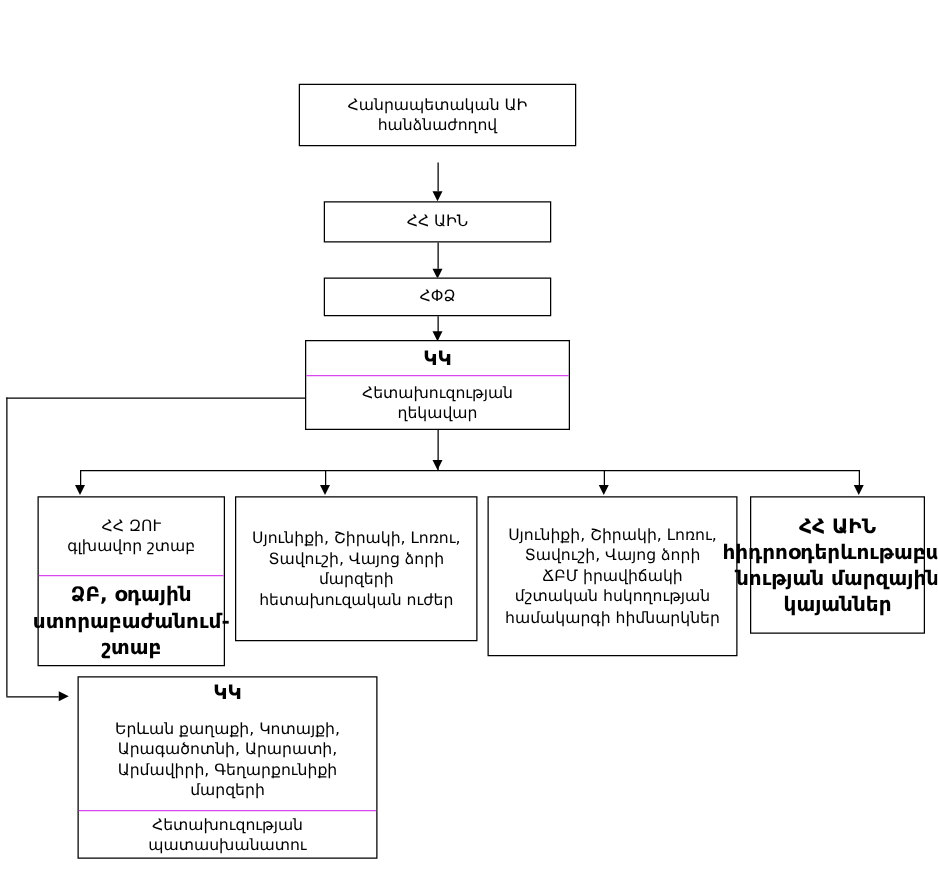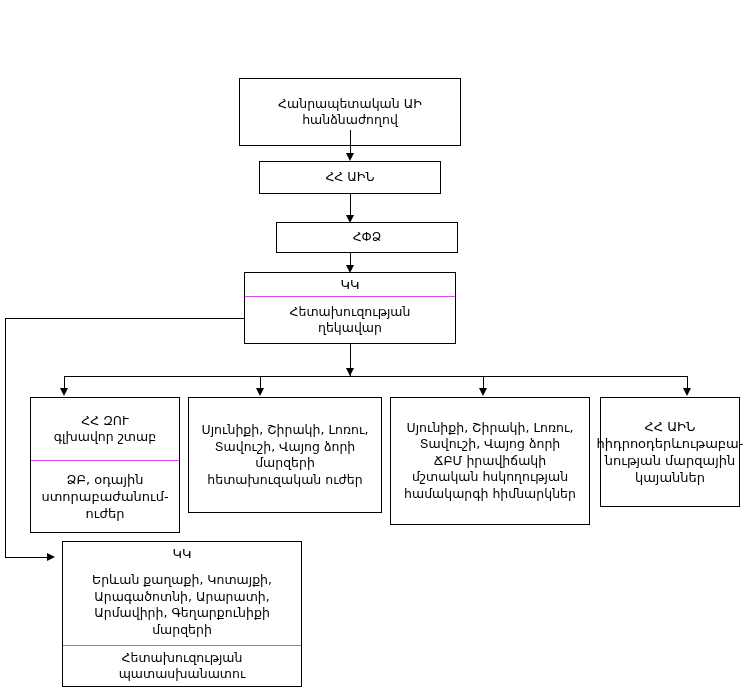--- a/index.html
+++ b/index.html
@@ -38,21 +38,22 @@
     font-size: 12.5px;
     color: #000000;
     font-family: "DejaVu Sans", sans-serif;
     white-space: pre-line;
     flex: 1 1 auto;
   }
   .cell.divider-top {
     border-top: 1px solid #d946ef;
   }
   .cell.small {
-    font-size: 13px;
+    font-size: 16px;
+    font-weight: bold;
   }
   
   .vline {
     position: absolute;
     width: 1px;
     background: #000000;
   }
   .hline {
     position: absolute;
     height: 1px;
@@ -73,36 +74,36 @@
     border-top: 4px solid transparent;
     border-bottom: 4px solid transparent;
     border-left: 8px solid #000000;
   }
 </style>
 </head>
 <body>
 
 <div id="canvas">
 
-  <div class="box" style="left:239px; top:78px; width:222px; height:68px;">
+  <div class="box" style="left:239px; top:67px; width:222px; height:50px;">
     <div class="cell">Հանրապետական ԱԻ
 հանձնաժողով</div>
   </div>
 
   <div class="vline" style="left:350px; top:130px; height:23px;"></div>
   <div class="arrow-down" style="left:346px; top:153px;"></div>
 
   <div class="box" style="left:259px; top:161px; width:182px; height:33px;">
     <div class="cell">ՀՀ ԱԻՆ</div>
   </div>
 
   <div class="vline" style="left:350px; top:194px; height:21px;"></div>
   <div class="arrow-down" style="left:346px; top:215px;"></div>
 
-  <div class="box" style="left:276px; top:222px; width:182px; height:31px;">
+  <div class="box" style="left:259px; top:222px; width:182px; height:31px;">
     <div class="cell">ՀՓՁ</div>
   </div>
 
   <div class="vline" style="left:350px; top:253px; height:18px;"></div>
   <div class="arrow-down" style="left:346px; top:265px;"></div>
 
   <div class="box" style="left:244px; top:272px; width:212px; height:72px;">
     <div class="cell small" style="flex:0 0 20px;">ԿԿ</div>
     <div class="cell divider-top">Հետախուզության
 ղեկավար</div>
@@ -123,21 +124,21 @@
   <div class="arrow-down" style="left:479px; top:388px;"></div>
 
   <div class="vline" style="left:687px; top:376px; height:14px;"></div>
   <div class="arrow-down" style="left:683px; top:388px;"></div>
 
   <div class="box" style="left:30px; top:397px; width:150px; height:136px;">
     <div class="cell" style="flex:0 0 62px;">ՀՀ ԶՈՒ
 գլխավոր շտաբ</div>
     <div class="cell divider-top small">ՁԲ, օդային
 ստորաբաժանում-
-ուժեր</div>
+շտաբ</div>
   </div>
 
   <div class="box" style="left:188px; top:397px; width:194px; height:116px;">
     <div class="cell">Սյունիքի, Շիրակի, Լոռու,
 Տավուշի, Վայոց ձորի
 մարզերի
 հետախուզական ուժեր</div>
   </div>
 
   <div class="box" style="left:390px; top:397px; width:200px; height:128px;">

